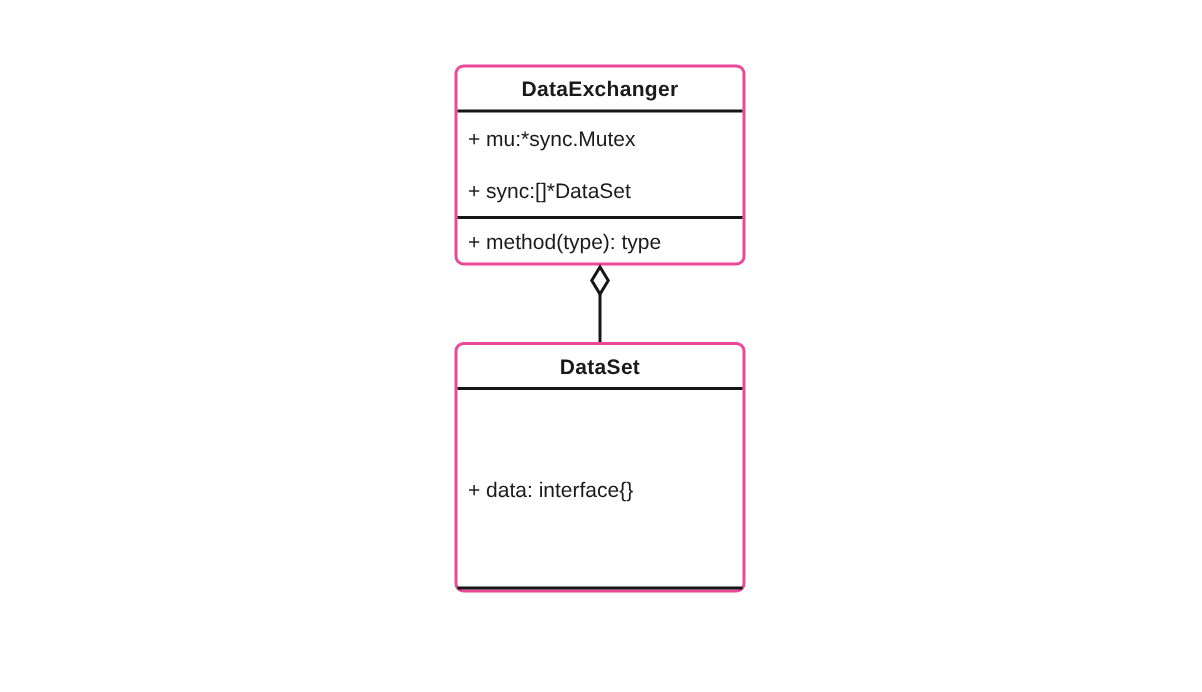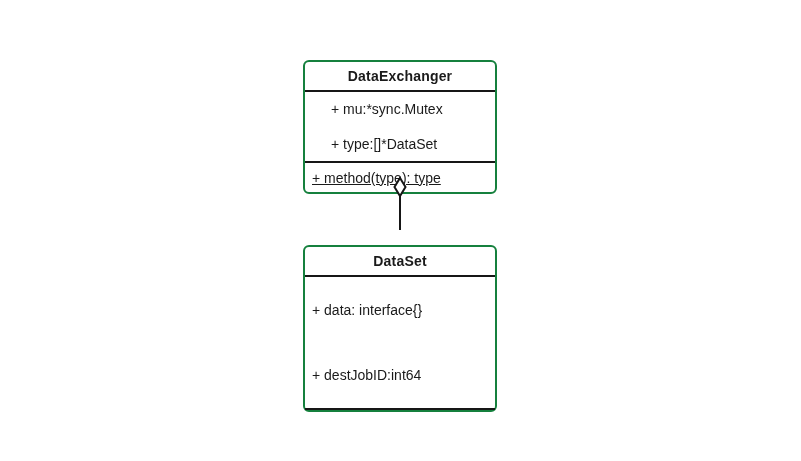--- a/index.html
+++ b/index.html
@@ -12,26 +12,25 @@
     width: 801px;
     height: 461px;
     background: #ffffff;
     font-family: "Liberation Sans", "DejaVu Sans", sans-serif;
     color: #1a1a1a;
     overflow: hidden;
   }
   .uml-class {
     position: absolute;
     box-sizing: border-box;
-    border: 2px solid #15803d;
+    border: 2px solid #ec4899;
     border-radius: 6px;
     background: #ffffff;
     display: flex;
     flex-direction: column;
-    margin-top: 17px;
   }
   .uml-title {
     box-sizing: border-box;
     height: 30px;
     border-bottom: 2px solid #161616;
     display: flex;
     align-items: center;
     justify-content: center;
     font-weight: bold;
     font-size: 14px;
@@ -42,63 +41,61 @@
     border-bottom: 2px solid #161616;
     display: flex;
     flex-direction: column;
     justify-content: space-around;
   }
   .uml-methods {
     flex: 1;
     display: flex;
     flex-direction: column;
     justify-content: space-around;
-    text-decoration: underline;
   }
   .uml-member {
     padding-left: 7px;
     font-size: 14px;
     line-height: 1;
     white-space: nowrap;
   }
   .box-dataexchanger { left: 303px; top: 43px; width: 194px; height: 134px; }
-  .box-dataexchanger .uml-attrs { height: 71px; padding-left: 19px; }
+  .box-dataexchanger .uml-attrs { height: 71px; }
   .box-dataset { left: 303px; top: 228px; width: 194px; height: 167px; }
   .box-dataset .uml-attrs { height: 133px; }
   .connector {
     position: absolute;
     left: 388px;
     top: 176px;
     width: 24px;
     height: 54px;
   }
 </style>
 </head>
 <body>
 
 <div class="canvas">
 
   <div class="uml-class box-dataexchanger">
     <div class="uml-title">DataExchanger</div>
     <div class="uml-attrs">
       <div class="uml-member">+ mu:*sync.Mutex</div>
-      <div class="uml-member">+ type:[]*DataSet</div>
+      <div class="uml-member">+ sync:[]*DataSet</div>
     </div>
     <div class="uml-methods">
       <div class="uml-member">+ method(type): type</div>
     </div>
   </div>
 
   <svg class="connector" viewBox="0 0 24 54" xmlns="http://www.w3.org/2000/svg">
     <line x1="12" y1="20" x2="12" y2="54" stroke="#161616" stroke-width="2"></line>
     <polygon points="12,2 17.5,11 12,20 6.5,11" fill="#ffffff" stroke="#161616" stroke-width="2" stroke-linejoin="miter"></polygon>
   </svg>
 
   <div class="uml-class box-dataset">
     <div class="uml-title">DataSet</div>
     <div class="uml-attrs">
       <div class="uml-member">+ data: interface{}</div>
-      <div class="uml-member">+ destJobID:int64</div>
     </div>
     <div class="uml-methods"></div>
   </div>
 
 </div>
 
 </body></html>

